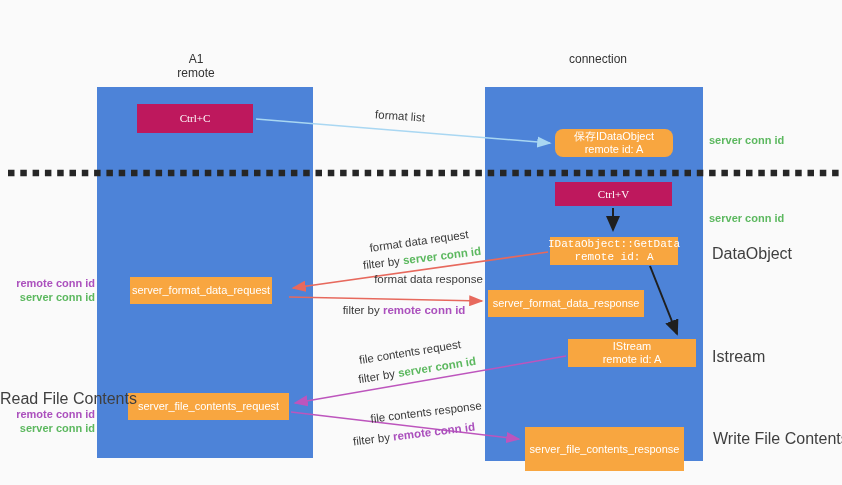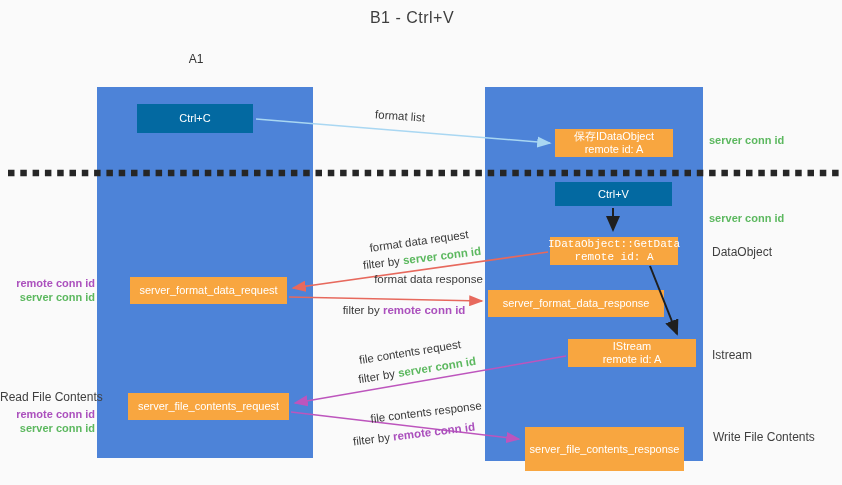--- a/index.html
+++ b/index.html
@@ -19,69 +19,70 @@
     font-size:12px;line-height:14px;color:#333;
   }
   .lane{background:#4d83d8;}
   #lane-left{left:97px;top:87px;width:216px;height:371px;}
   #lane-right{left:485px;top:87px;width:218px;height:374px;}
   .node{
     display:flex;align-items:center;justify-content:center;flex-direction:column;
     color:#fff;font-size:11px;line-height:13px;text-align:center;
     box-sizing:border-box;
   }
-  .node-green{background:#0369a1;}
+  .node-green{background:#be185d;font-family:Liberation Serif, serif;}
   .node-orange{background:#f8a640;}
   #svg-overlay{left:0;top:0;pointer-events:none;}
   .elabel{
     font-size:11.5px;white-space:nowrap;color:#3a3a3a;
     transform-origin:center center;
   }
   .t-green{color:#5cb85f;font-weight:bold;}
   .t-purple{color:#ab50bd;font-weight:bold;}
-  .side-note{font-size:12px;color:#3f3f3f;white-space:nowrap;}
+  .side-note{font-size:16px;color:#3f3f3f;white-space:nowrap;}
   .conn-note{font-size:11px;font-weight:bold;line-height:14px;white-space:nowrap;}
   .left-col{left:0;width:95px;text-align:right;}
 </style>
 </head>
 <body>
 
 <div class="abs title">
-  <div>B1 - Ctrl+V</div>
 </div>
 
 <div class="abs lane-header" style="left:106px;">
   <div>A1</div>
+  <div>remote</div>
 </div>
 <div class="abs lane-header" style="left:508px;">
+  <div>connection</div>
 </div>
 
 <div id="lane-left" class="abs lane"></div>
 <div id="lane-right" class="abs lane"></div>
 
 <div class="abs node node-green" style="left:137px;top:104px;width:116px;height:29px;">Ctrl+C</div>
 <div class="abs node node-green" style="left:555px;top:182px;width:117px;height:24px;">Ctrl+V</div>
 
-<div class="abs node node-orange" style="left:555px;top:129px;width:118px;height:28px;">
+<div class="abs node node-orange" style="left:555px;top:129px;width:118px;height:28px;border-radius:8px;">
   <div>保存IDataObject</div>
   <div>remote id: A</div>
 </div>
 
 <div class="abs node node-orange" style="left:550px;top:237px;width:128px;height:28px;font-family:Liberation Mono, monospace;">
   <div>IDataObject::GetData</div>
   <div>remote id: A</div>
 </div>
 
 <div class="abs node node-orange" style="left:568px;top:339px;width:128px;height:28px;">
   <div>IStream</div>
   <div>remote id: A</div>
 </div>
 
-<div class="abs node node-orange" style="left:130px;top:277px;width:157px;height:27px;">server_format_data_request</div>
-<div class="abs node node-orange" style="left:488px;top:290px;width:176px;height:27px;">server_format_data_response</div>
+<div class="abs node node-orange" style="left:130px;top:277px;width:142px;height:27px;">server_format_data_request</div>
+<div class="abs node node-orange" style="left:488px;top:290px;width:156px;height:27px;">server_format_data_response</div>
 <div class="abs node node-orange" style="left:128px;top:393px;width:161px;height:27px;">server_file_contents_request</div>
 <div class="abs node node-orange" style="left:525px;top:427px;width:159px;height:44px;">server_file_contents_response</div>
 
 <svg id="svg-overlay" class="abs" width="842" height="485" viewBox="0 0 842 485">
   <defs>
     <marker id="ar-blue" markerWidth="9" markerHeight="7" refX="8" refY="3.5" orient="auto">
       <path d="M0,0 L9,3.5 L0,7 Z" fill="#a9d7f2"></path>
     </marker>
     <marker id="ar-black" markerWidth="8" markerHeight="7" refX="7" refY="3.5" orient="auto">
       <path d="M0,0 L8,3.5 L0,7 Z" fill="#1f1f1f"></path>

